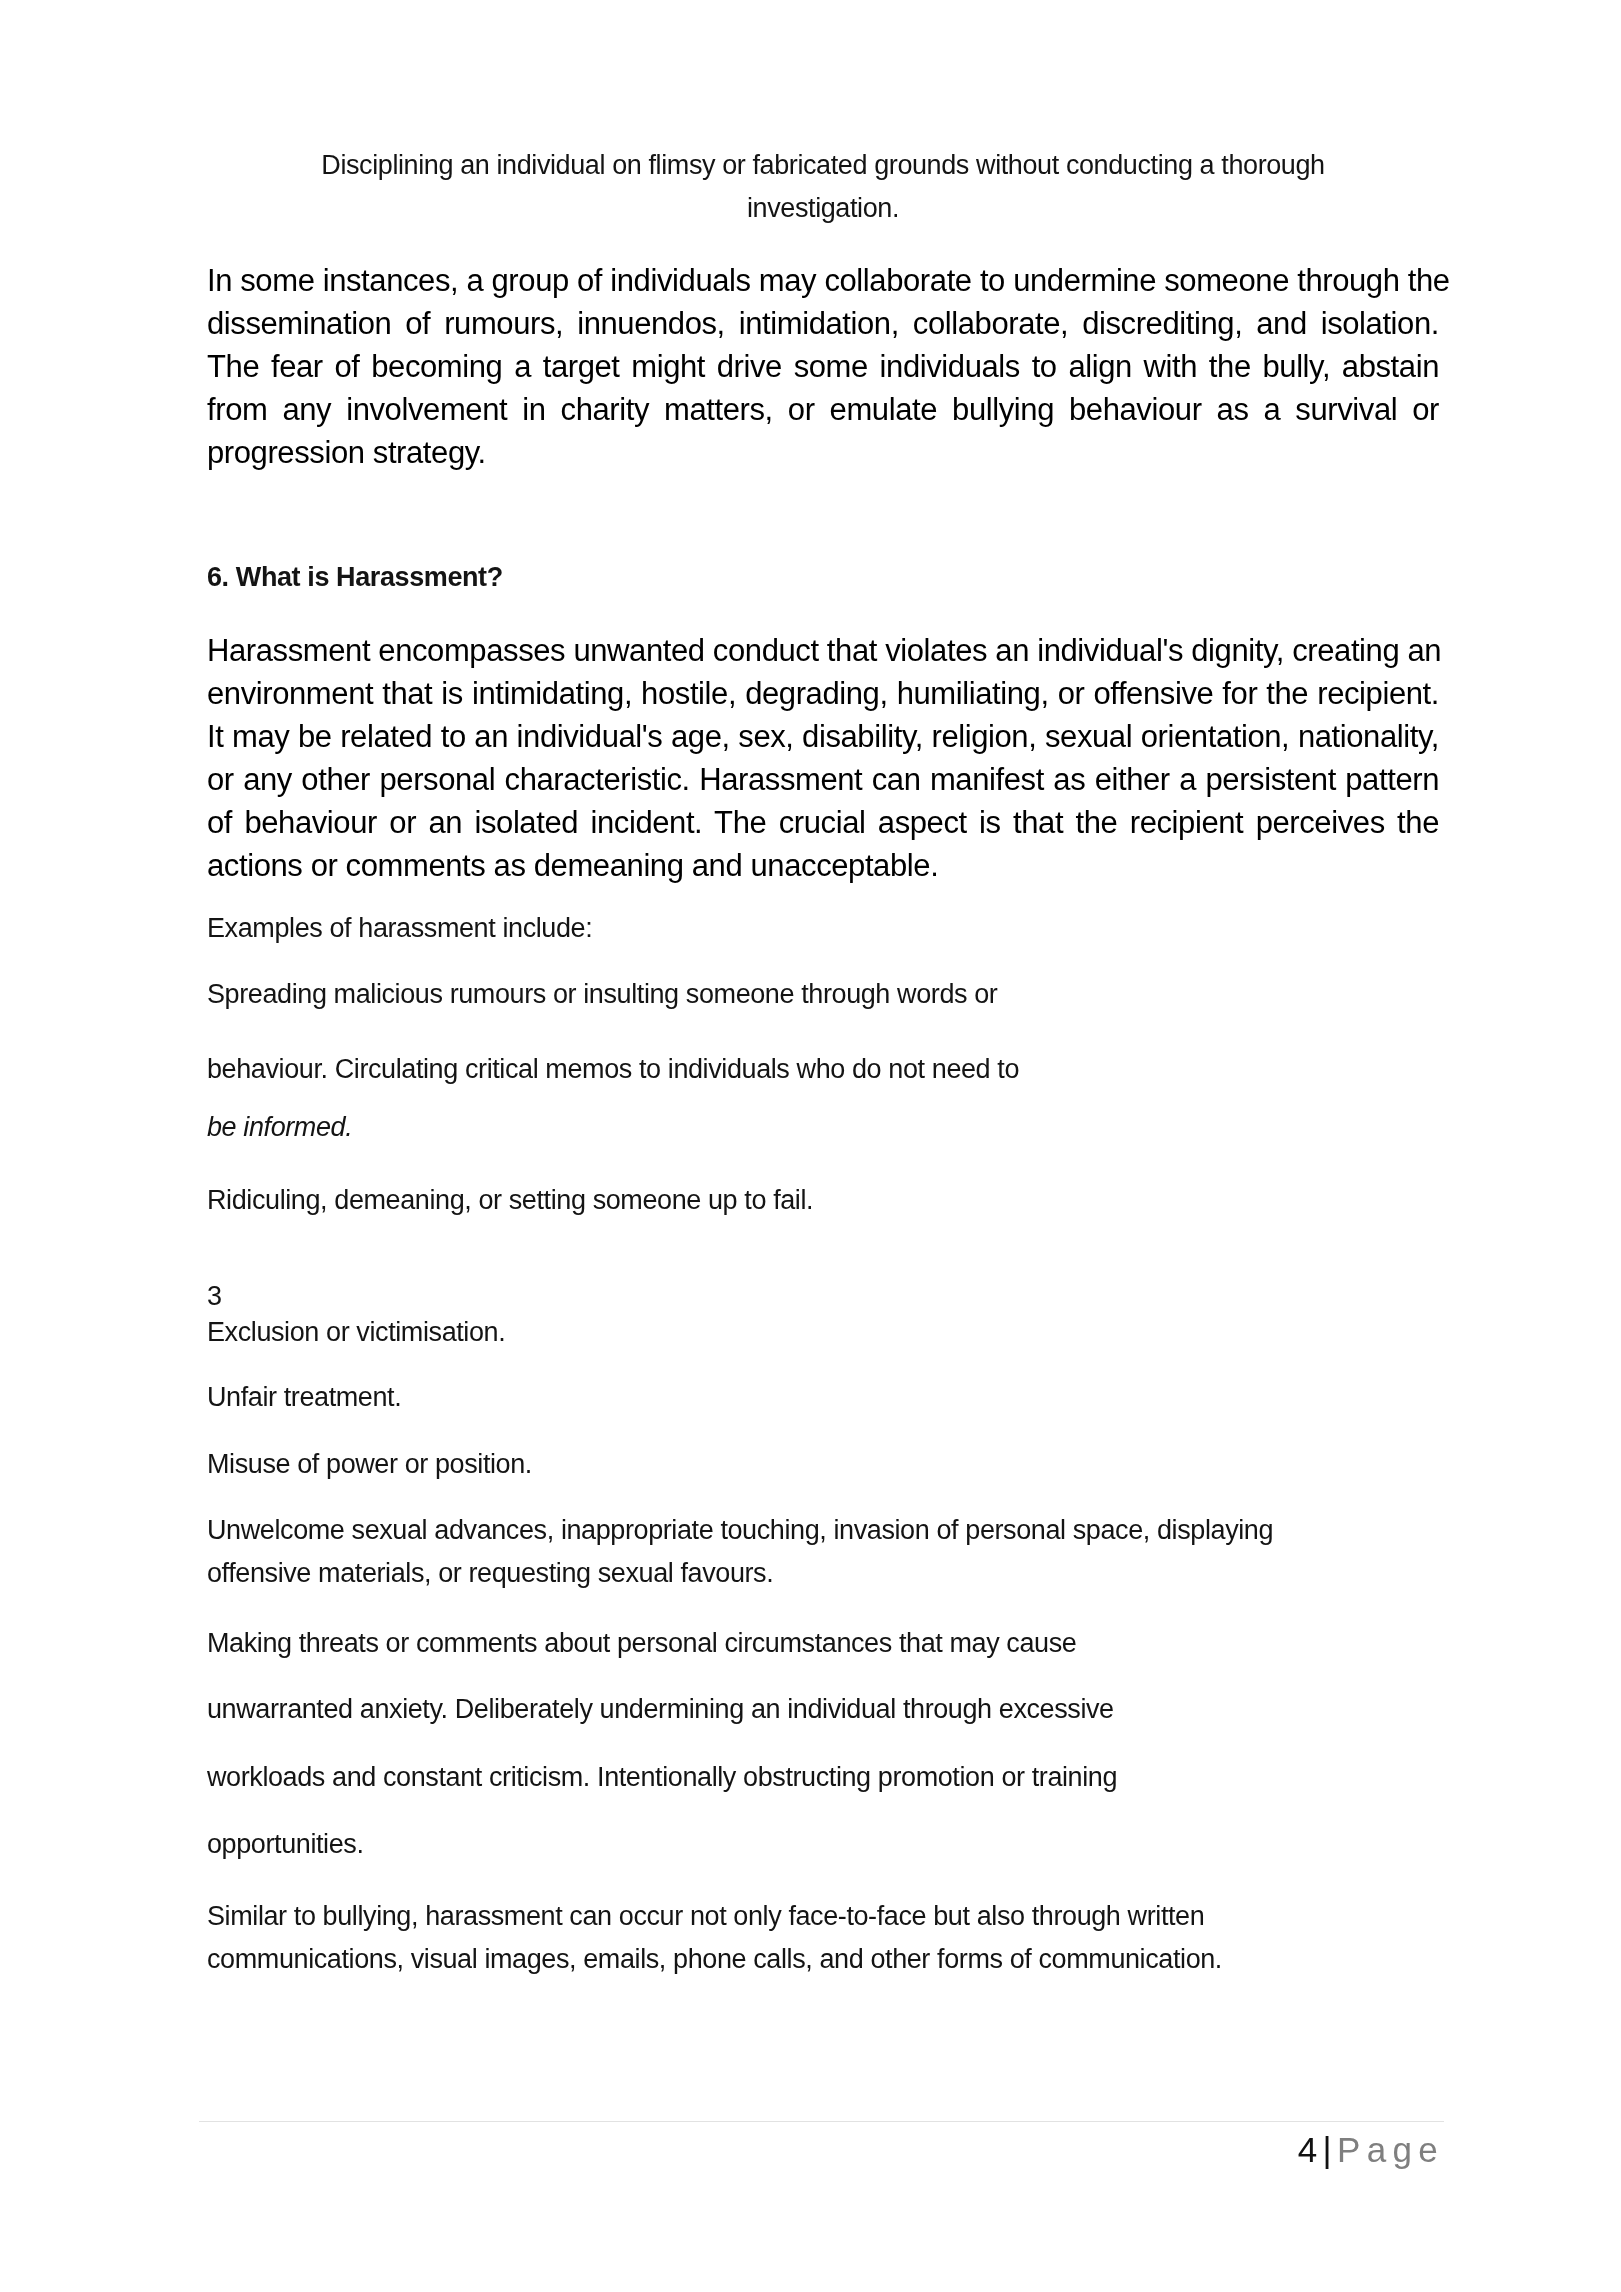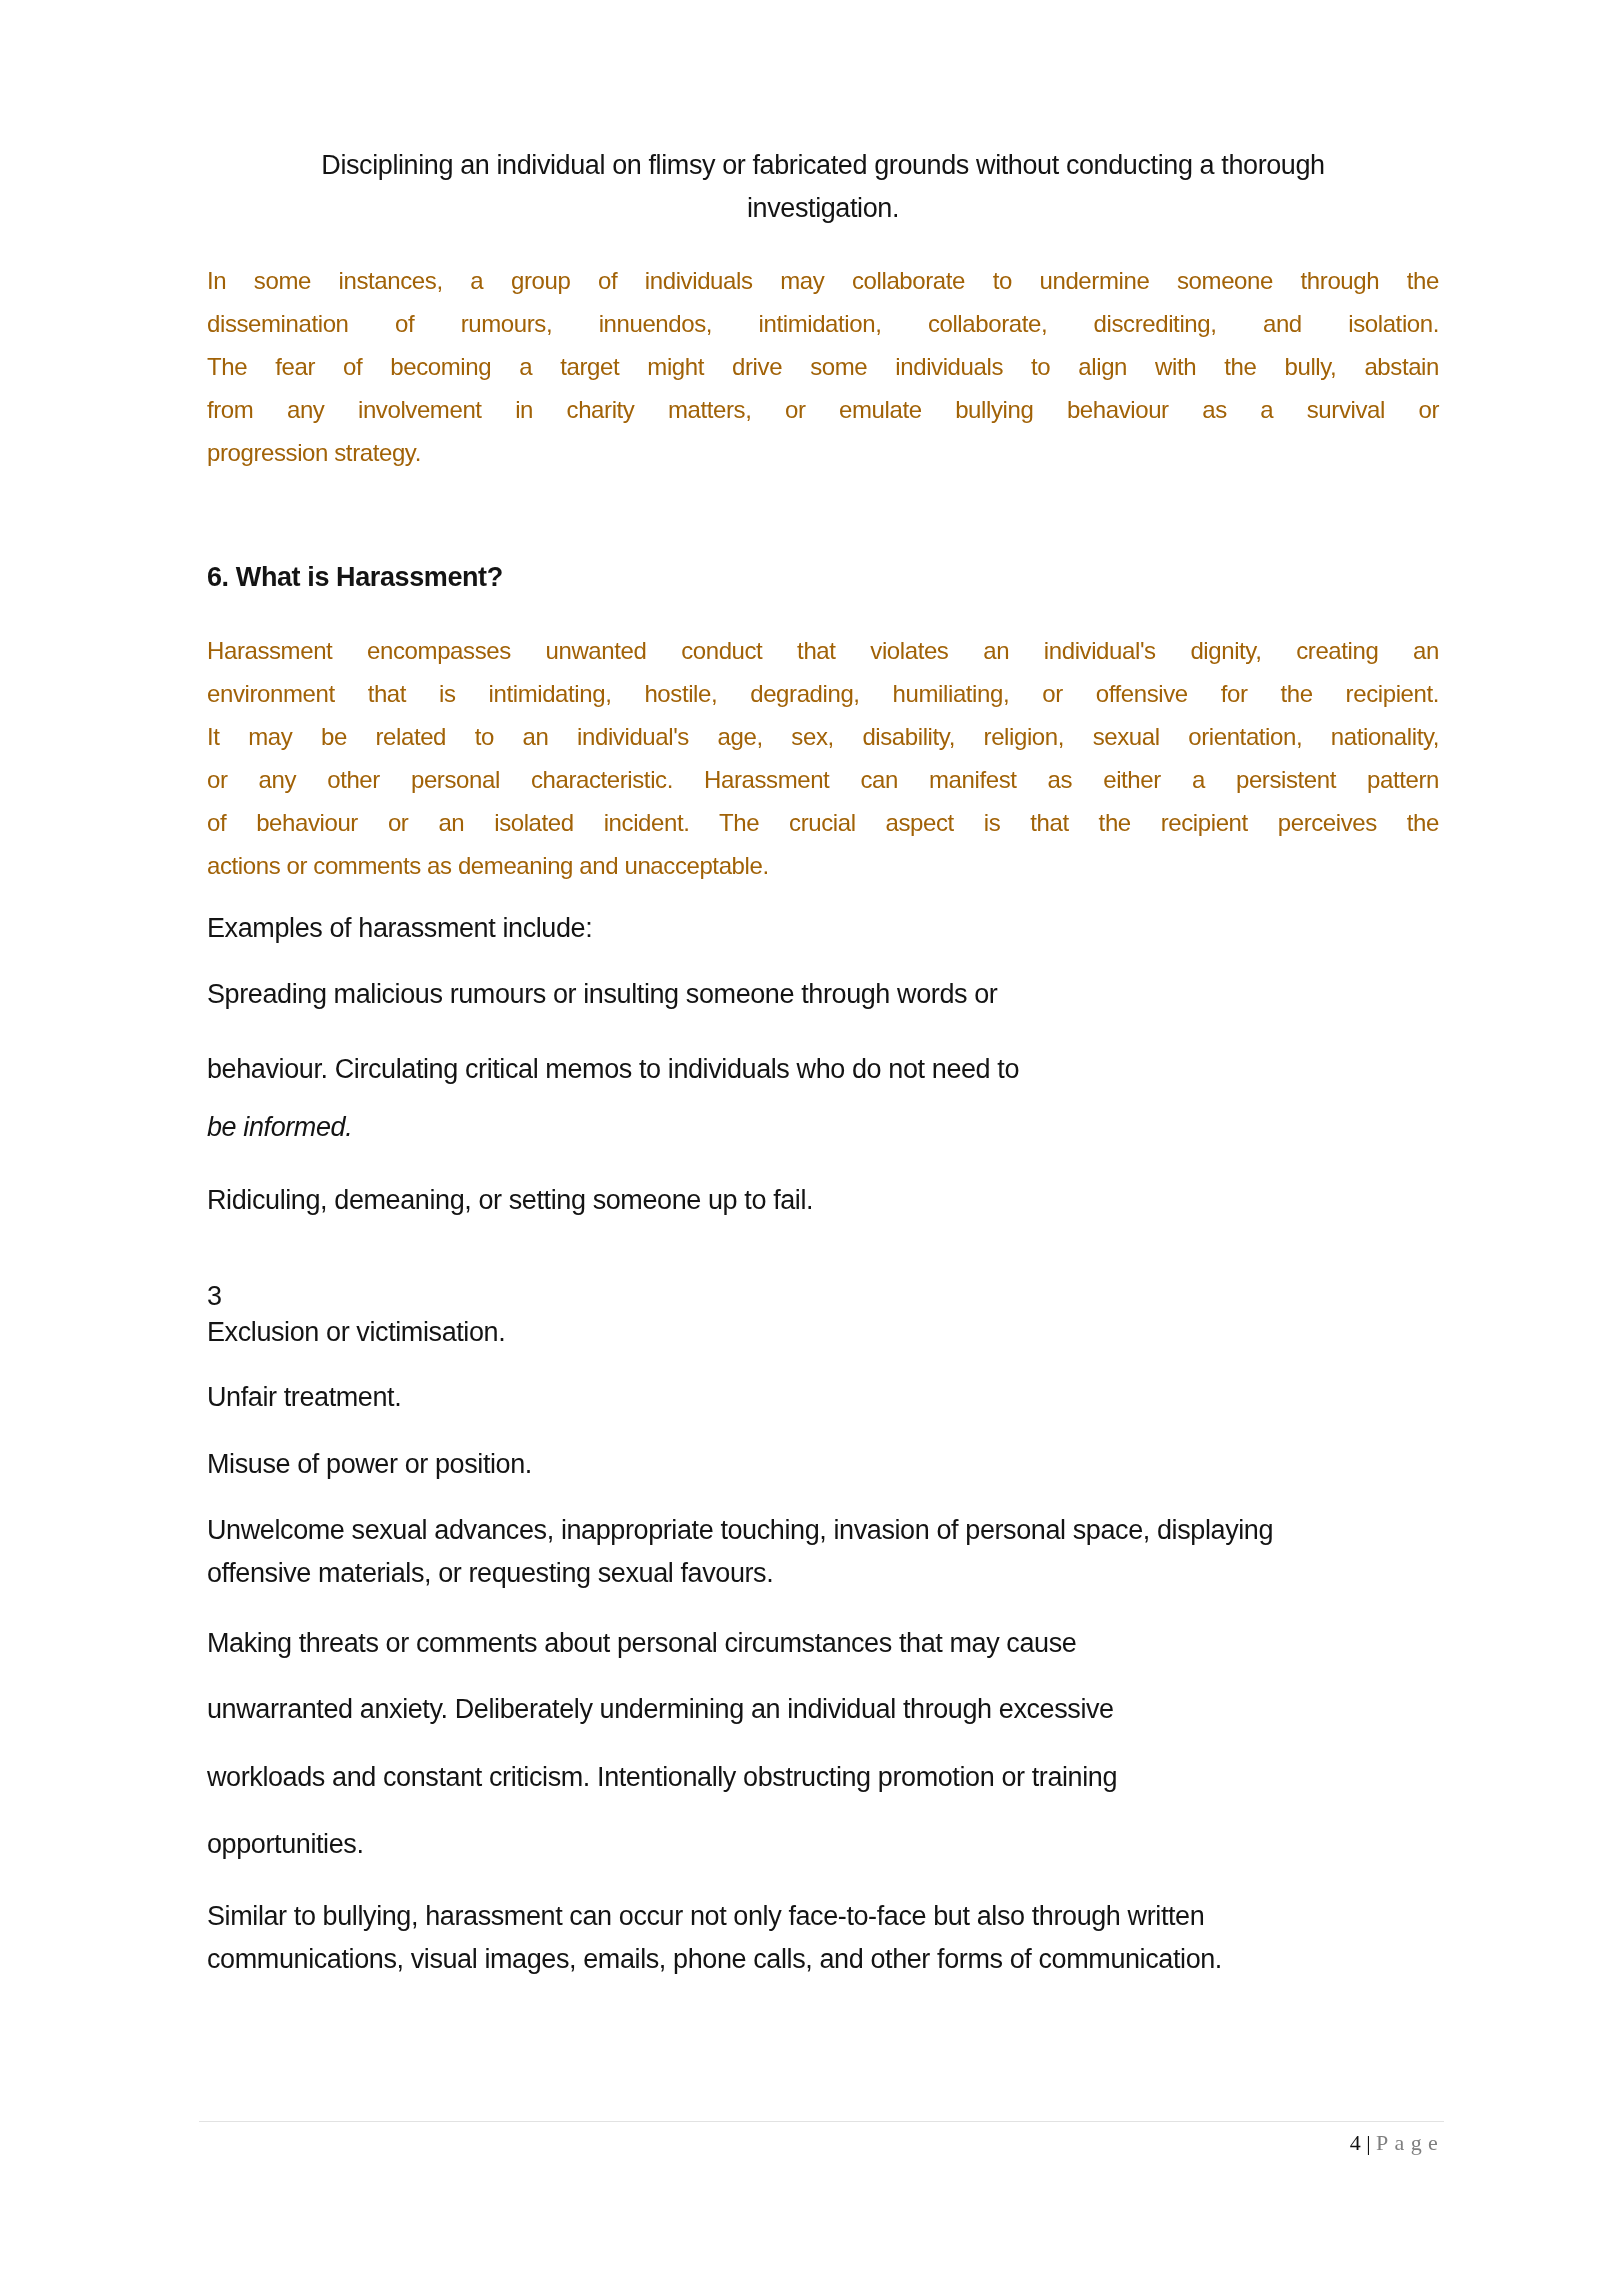--- a/index.html
+++ b/index.html
@@ -9,33 +9,33 @@
       font-family: "Liberation Sans", sans-serif; color: #111111;
     }
     .text {
       position: absolute; left: 199px; width: 1232px;
       font-family: "Liberation Sans", sans-serif; font-size: 27px; color: #141414;
       letter-spacing: -0.4px; white-space: nowrap;
     }
     .center { text-align: center; left: 199px; width: 1232px; }
     .justify-block {
       position: absolute; left: 199px; width: 1232px;
-      font-family: "Liberation Sans", sans-serif; font-size: 24px; color: #a16207;
+      font-family: "Liberation Sans", sans-serif; font-size: 31px; color: #000000;
       letter-spacing: -0.4px; line-height: 43px; text-align: justify; text-align-last: left;
     }
     .justify-block .ln { display: block; text-align: justify; text-align-last: justify; height: 43px; white-space: nowrap; }
     .justify-block .ln.last { text-align-last: left; }
     .heading { font-weight: bold; }
     .footer-rule {
       position: absolute; left: 191px; top: 2121px; width: 1245px; height: 0;
       border-top: 1.8px solid #e2e2e2;
     }
     .footer {
-      position: absolute; top: 2130px; right: 186px; font-family: Liberation Serif, serif;
-      font-size: 22px; color: #111111; white-space: nowrap;
+      position: absolute; top: 2130px; right: 186px; font-family: Liberation Sans, sans-serif;
+      font-size: 35px; color: #111111; white-space: nowrap;
     }
     .footer .num { color: #111111; }
     .footer .sep { color: #111111; margin: 0 5.4px 0 5.4px; }
     .footer .word { color: #7f7f7f; letter-spacing: 6.3px; }
   </style>
 </head>
 <body>
 
 <div class="page">
 

